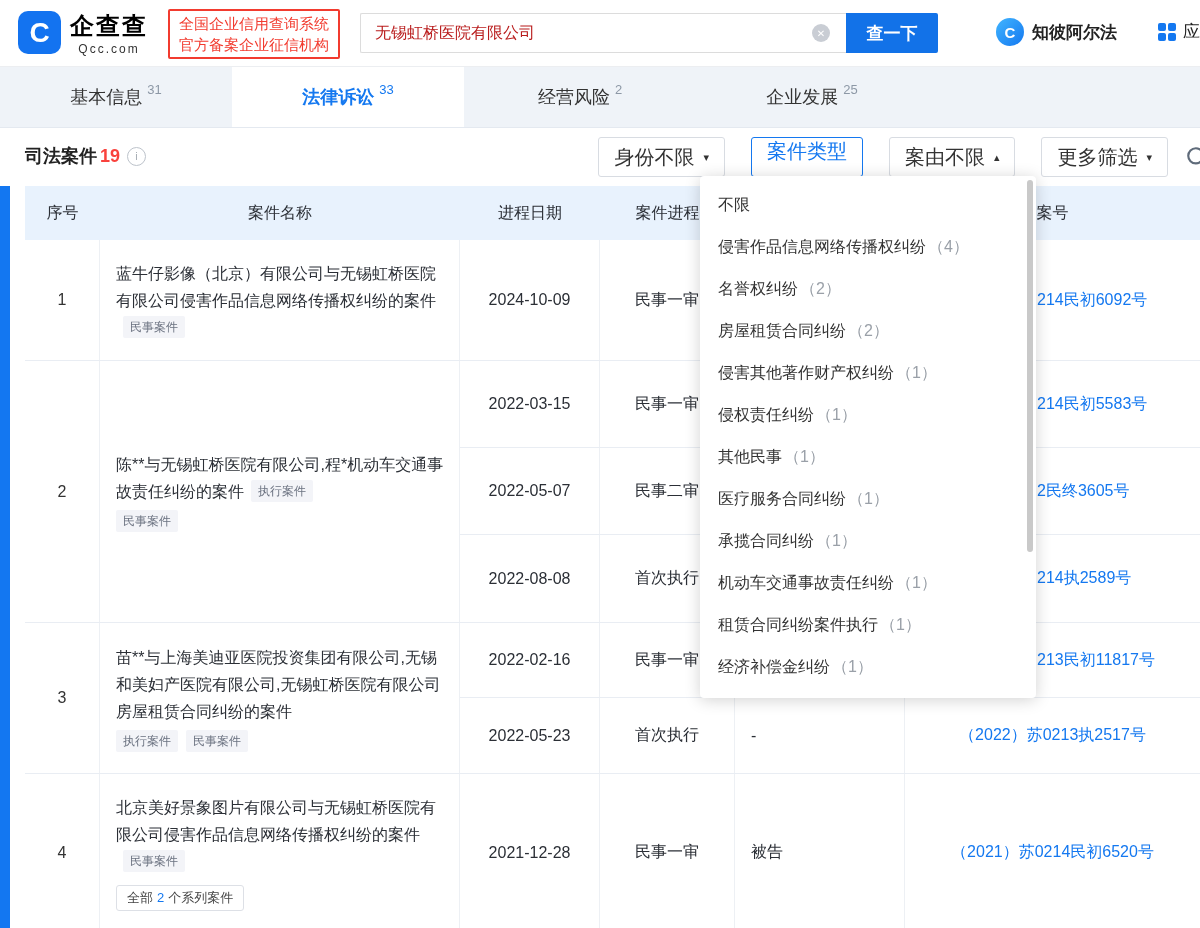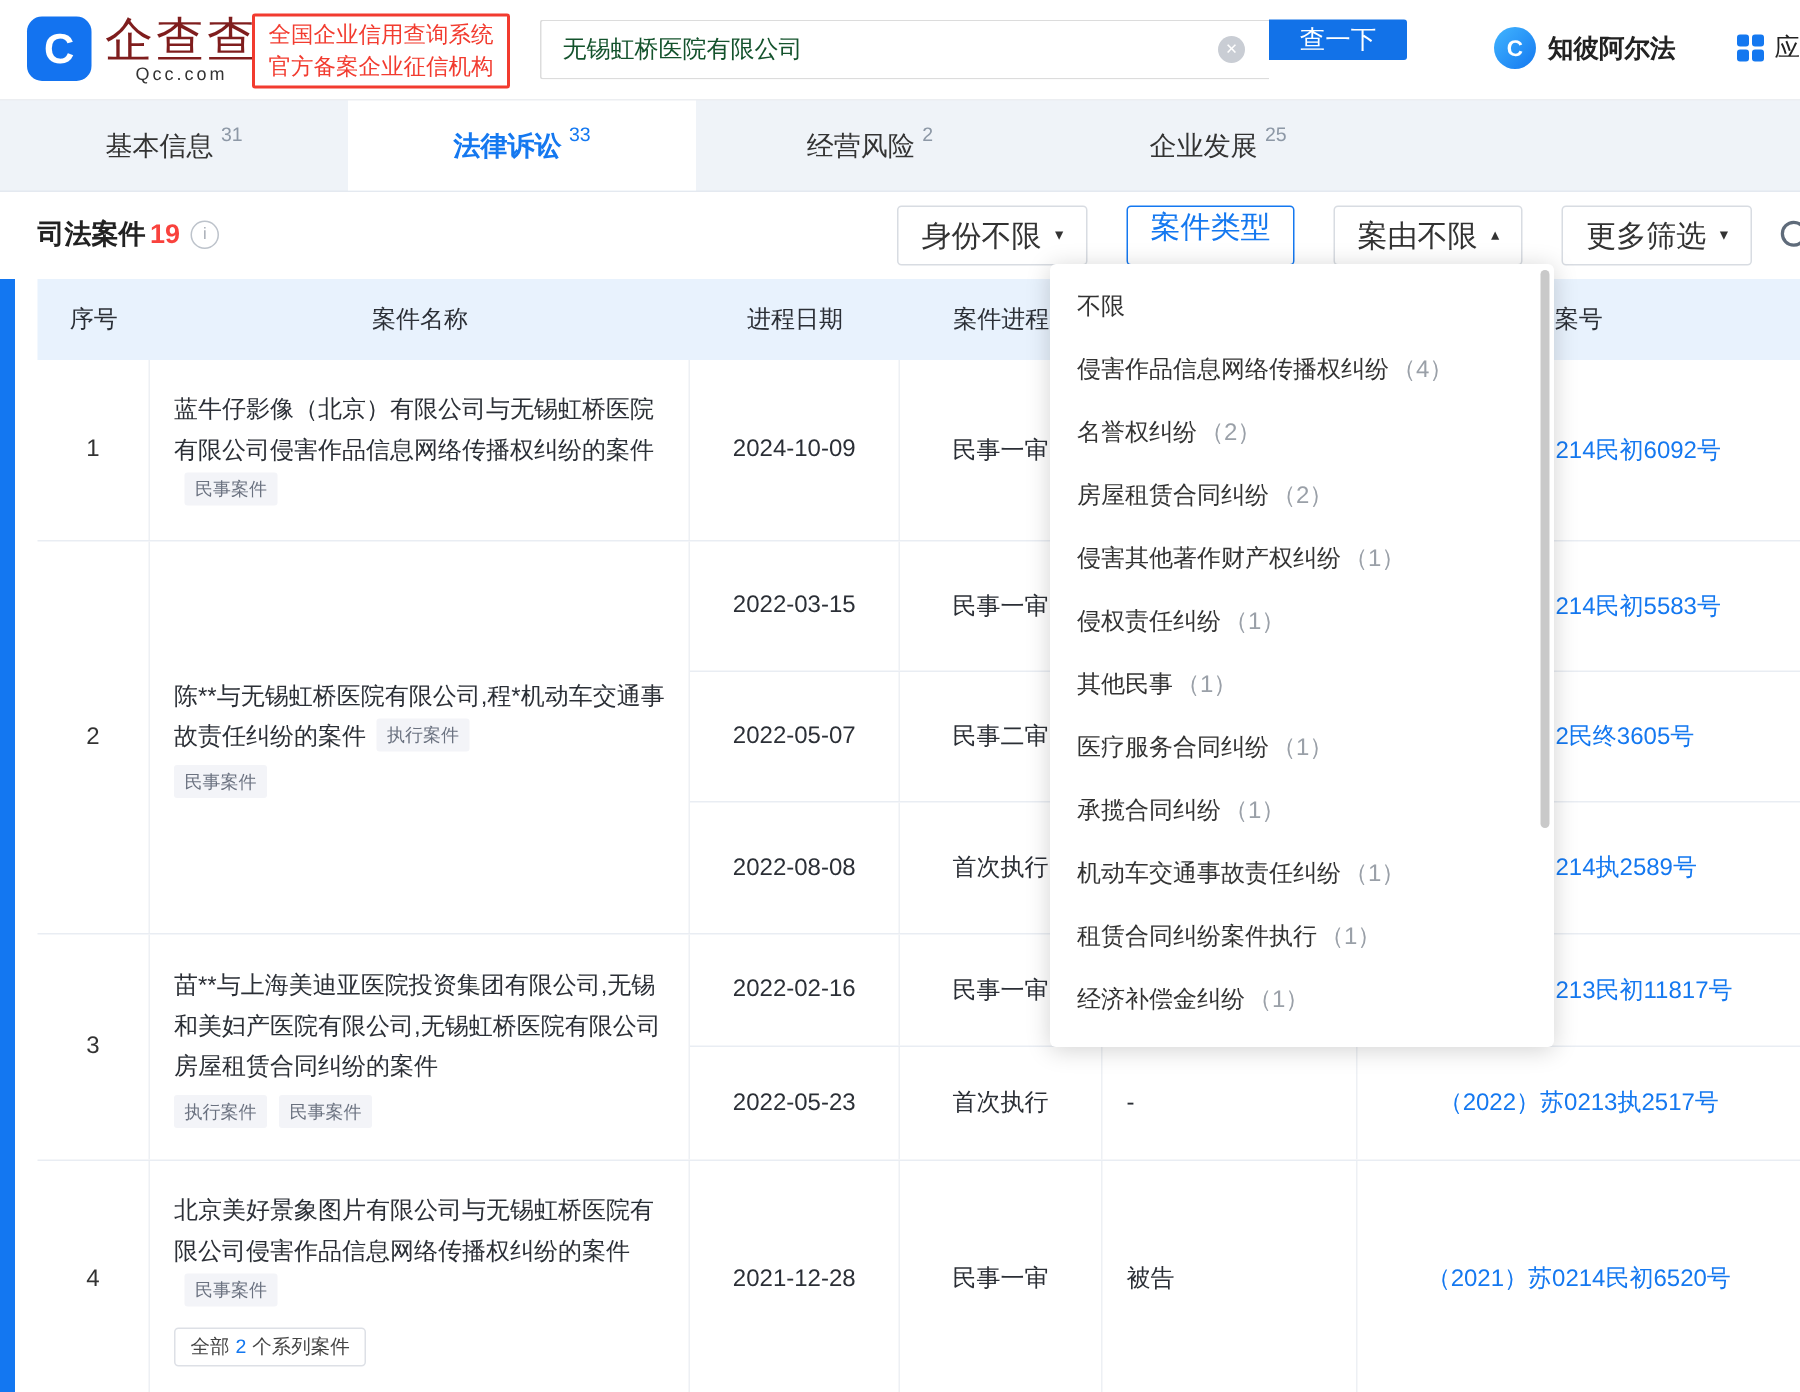--- a/index.html
+++ b/index.html
@@ -6,28 +6,28 @@
   body{
     width:1200px;height:928px;overflow:hidden;position:relative;
     font-family:"Liberation Sans","DejaVu Sans",sans-serif;
     background:#fff;color:#333;
   }
   
   .topbar{position:absolute;left:0;top:0;width:1200px;height:66px;background:#fff;box-shadow:0 1px 0 #ECEEF1;z-index:5;}
   .logo{position:absolute;left:18px;top:11px;display:flex;gap:9px;align-items:flex-start;}
   .logo-badge{width:43px;height:43px;border-radius:10px;background:#1373F0;color:#fff;display:flex;align-items:center;justify-content:center;font-size:28px;font-weight:bold;}
   .logo-badge::before{content:"C";}
-  .brand-cn{color:#7f1d1d;font-size:32px;font-weight:400;line-height:30px;letter-spacing:2px;}
+  .brand-cn{color:#000000;font-size:24px;font-weight:700;line-height:30px;letter-spacing:2px;}
   .brand-en{color:#333;font-size:12px;letter-spacing:2px;margin-top:1px;text-align:center;}
   .cert{position:absolute;left:168px;top:9px;border:2px solid #F23B2F;color:#F23B2F;font-size:15px;line-height:21px;padding:2px 9px;border-radius:2px;font-weight:500;}
   .searchbar{position:absolute;left:360px;top:13px;display:flex;}
-  .search-input{width:486px;height:40px;border:1px solid #DCDCDC;border-right:none;border-radius:2px 0 0 2px;padding:0 40px 0 14px;font-size:16px;color:#14532d;box-sizing:border-box;outline:none;font-family:inherit;}
+  .search-input{width:486px;height:40px;border:1px solid #DCDCDC;border-right:none;border-radius:2px 0 0 2px;padding:0 40px 0 14px;font-size:16px;color:#b91c1c;box-sizing:border-box;outline:none;font-family:inherit;}
   .clear-btn{position:absolute;left:452px;top:11px;width:18px;height:18px;border-radius:50%;background:#C9CDD4;color:#fff;font-size:10px;display:flex;align-items:center;justify-content:center;cursor:pointer;}
   .clear-btn::before{content:"✕";}
-  .search-btn{width:92px;height:27px;background:#1272E8;color:#fff;font-size:17px;display:flex;align-items:center;justify-content:center;border-radius:0 2px 2px 0;cursor:pointer;}
+  .search-btn{width:92px;height:40px;background:#1272E8;color:#fff;font-size:17px;display:flex;align-items:center;justify-content:center;border-radius:0 2px 2px 0;cursor:pointer;font-weight:bold;}
   .partner{position:absolute;left:996px;top:18px;display:flex;align-items:center;gap:8px;cursor:pointer;}
   .partner-badge{width:28px;height:28px;border-radius:50%;background:linear-gradient(135deg,#41B5FF,#1478F0);color:#fff;font-size:15px;font-weight:bold;display:flex;align-items:center;justify-content:center;}
   .partner-badge::before{content:"C";}
   .partner-name{font-size:17px;color:#222;font-weight:600;}
   .apps{position:absolute;left:1158px;top:20px;display:flex;align-items:center;gap:7px;cursor:pointer;}
   .apps-icon{width:18px;height:18px;display:grid;grid-template-columns:1fr 1fr;grid-template-rows:1fr 1fr;gap:2px;}
   .apps-icon i{background:#1478F0;border-radius:2px;display:block;}
   .apps-label{font-size:17px;color:#222;}
   
   .tabbar{position:absolute;left:0;top:66px;width:1200px;height:62px;background:#EFF3F8;display:flex;border-bottom:1px solid #E4E9F0;box-sizing:border-box;}

